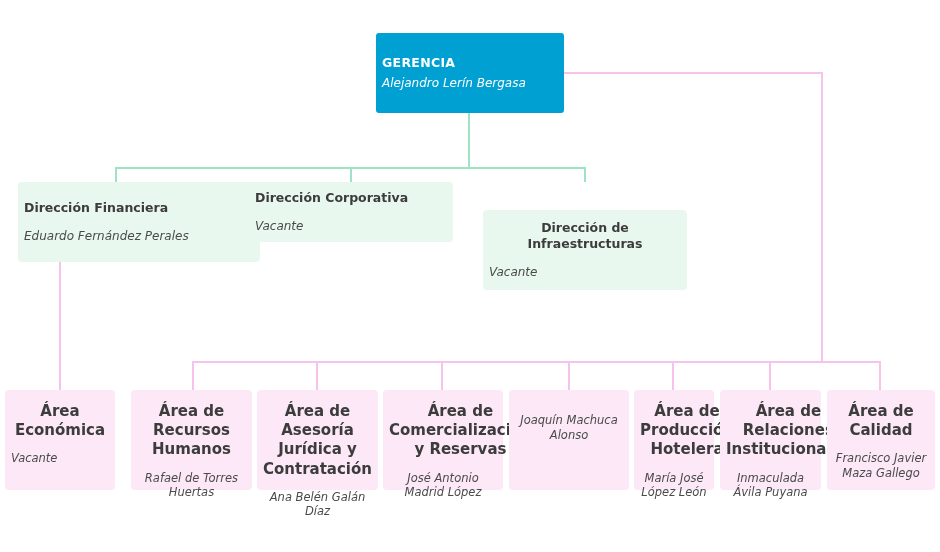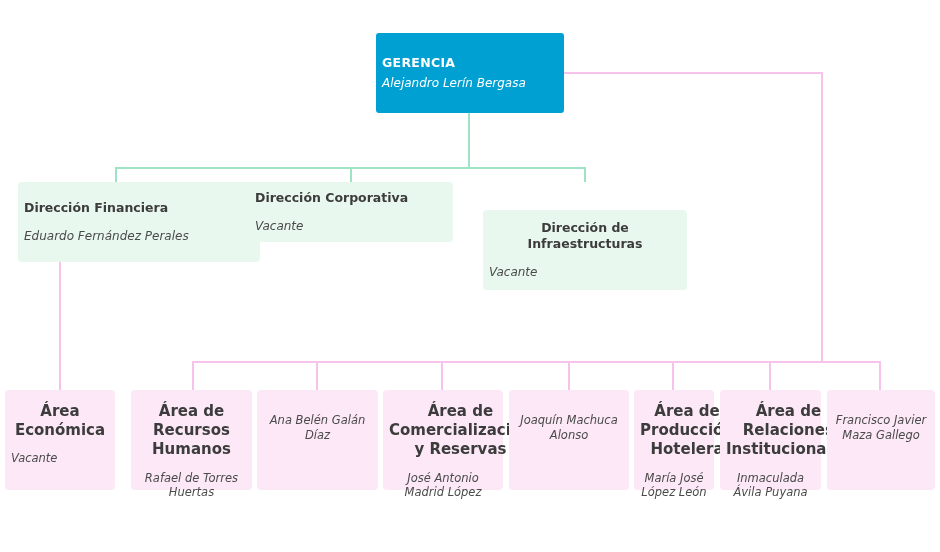--- a/index.html
+++ b/index.html
@@ -138,20 +138,21 @@
     <div class="role">Área Económica</div>
     <div class="person">Vacante</div>
   </div>
 
   <div class="node level2" style="left:131px; top:390px; width:121px; height:100px;">
     <div class="role">Área de Recursos Humanos</div>
     <div class="person">Rafael de Torres Huertas</div>
   </div>
 
   <div class="node level2" style="left:257px; top:390px; width:121px; height:100px;">
+    <div class="role">Área de Asesoría Jurídica y Contratación</div>
     <div class="person">Ana Belén Galán Díaz</div>
   </div>
 
   <div class="node level2" style="left:383px; top:390px; width:120px; height:100px;">
     <div class="role">Área de Comercialización y Reservas</div>
     <div class="person">José Antonio Madrid López</div>
   </div>
 
   <div class="node level2" style="left:509px; top:390px; width:120px; height:100px;">
     <div class="person">Joaquín Machuca Alonso</div>
@@ -161,16 +162,17 @@
     <div class="role">Área de Producción Hotelera</div>
     <div class="person">María José López León</div>
   </div>
 
   <div class="node level2" style="left:720px; top:390px; width:101px; height:100px;">
     <div class="role">Área de Relaciones Institucionales</div>
     <div class="person">Inmaculada Ávila Puyana</div>
   </div>
 
   <div class="node level2" style="left:827px; top:390px; width:108px; height:100px;">
+    <div class="role">Área de Calidad</div>
     <div class="person">Francisco Javier Maza Gallego</div>
   </div>
 
 </div>
 
 </body></html>

